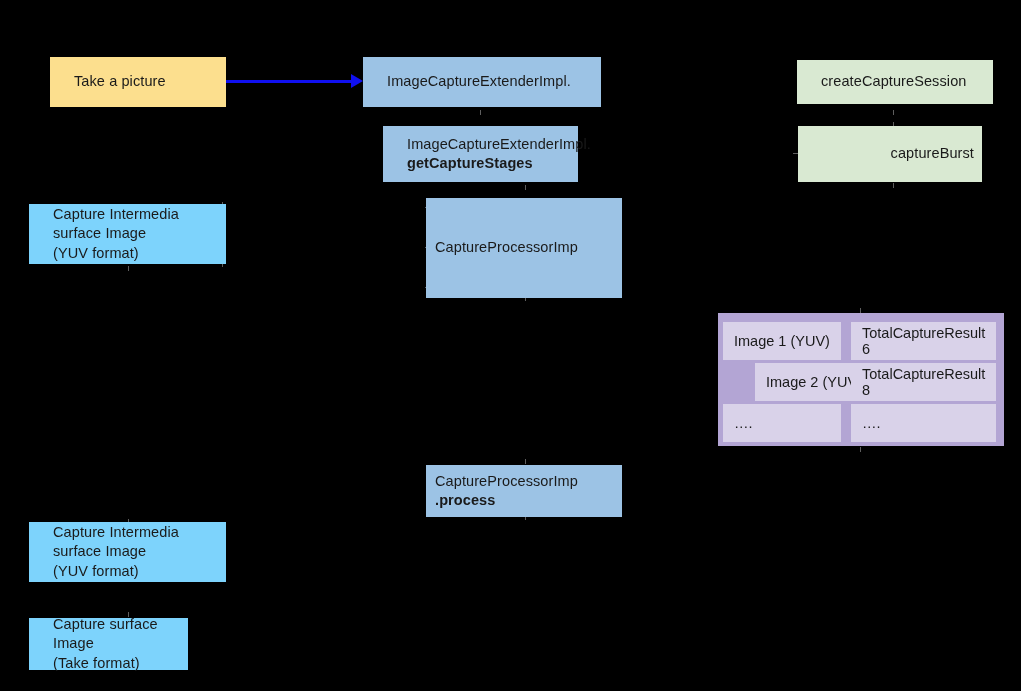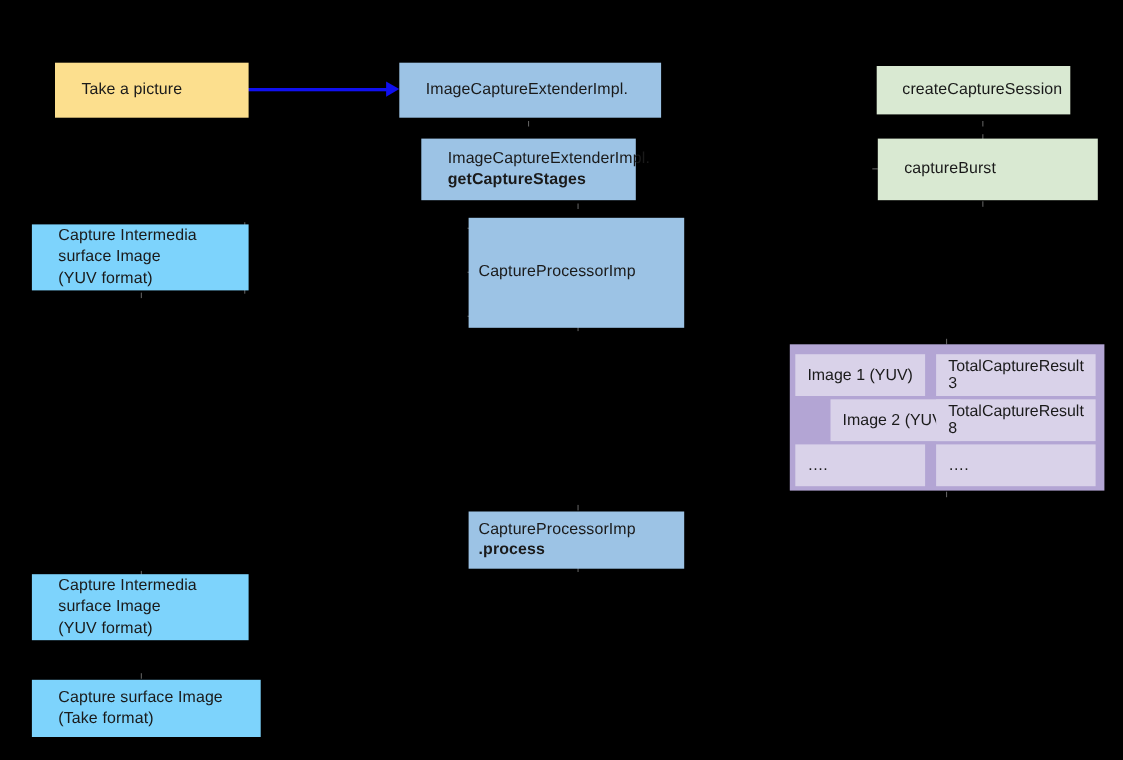--- a/index.html
+++ b/index.html
@@ -111,64 +111,64 @@
   <div class="tick tick-v" style="left:860px; top:447px;"></div>
 
   <div class="node yellow-strong pad-l" style="left:14px; top:57px; width:176px; height:50px;margin-left:36px;">
     <span class="ln">Take a picture</span>
   </div>
 
   <div class="node blue-node pad-l" style="left:363px; top:57px; width:238px; height:50px;">
     <span class="ln">ImageCaptureExtenderImpl.</span>
   </div>
 
-  <div class="node green-node pad-l" style="left:797px; top:60px; width:176px; height:44px;align-items:center;">
+  <div class="node green-node pad-l" style="left:797px; top:60px; width:196px; height:44px;">
     <span class="ln">createCaptureSession</span>
   </div>
 
   <div class="node blue-node pad-l" style="left:383px; top:126px; width:195px; height:56px;">
     <span class="ln">ImageCaptureExtenderImpl.</span>
     <span class="ln bold">getCaptureStages</span>
   </div>
 
-  <div class="node green-node pad-l" style="left:798px; top:126px; width:200px; height:56px;">
+  <div class="node green-node pad-l" style="left:798px; top:126px; width:184px; height:56px;text-align:right;">
     <span class="ln">captureBurst</span>
   </div>
 
   <div class="node yellow-soft pad-l" style="left:29px; top:204px; width:197px; height:60px;">
     <span class="ln">Capture Intermedia</span>
     <span class="ln">surface Image</span>
     <span class="ln">(YUV format)</span>
   </div>
 
   <div class="node blue-node" style="left:426px; top:198px; width:196px; height:100px; padding-left:9px;">
     <span class="ln">CaptureProcessorImp</span>
   </div>
 
   <div class="table-outer" style="left:718px; top:313px; width:286px; height:133px;">
 
     <div class="table-cell" style="left:5px;  top:9px;  width:118px; height:38px;">Image 1 (YUV)</div>
-    <div class="table-cell" style="left:133px; top:9px;  width:145px; height:38px;">TotalCaptureResult 3</div>
+    <div class="table-cell" style="left:133px; top:9px;  width:145px; height:38px;">TotalCaptureResult 6</div>
 
     <div class="table-cell" style="left:5px;  top:50px; width:118px; height:38px;margin-left:32px;">Image 2 (YUV)</div>
     <div class="table-cell" style="left:133px; top:50px; width:145px; height:38px;">TotalCaptureResult 8</div>
 
     <div class="table-cell" style="left:5px;  top:91px; width:118px; height:38px;">….</div>
     <div class="table-cell" style="left:133px; top:91px; width:145px; height:38px;">….</div>
   </div>
 
   <div class="node blue-node" style="left:426px; top:465px; width:196px; height:52px; padding-left:9px;">
     <span class="ln">CaptureProcessorImp</span>
     <span class="ln bold">.process</span>
   </div>
 
   <div class="node yellow-soft pad-l" style="left:29px; top:522px; width:197px; height:60px;">
     <span class="ln">Capture Intermedia</span>
     <span class="ln">surface Image</span>
     <span class="ln">(YUV format)</span>
   </div>
 
-  <div class="node yellow-soft pad-l" style="left:29px; top:618px; width:208px; height:52px;">
+  <div class="node yellow-soft pad-l" style="left:29px; top:618px; width:159px; height:52px;">
     <span class="ln">Capture surface Image</span>
     <span class="ln">(Take format)</span>
   </div>
 
 </div>
 
 </body></html>

